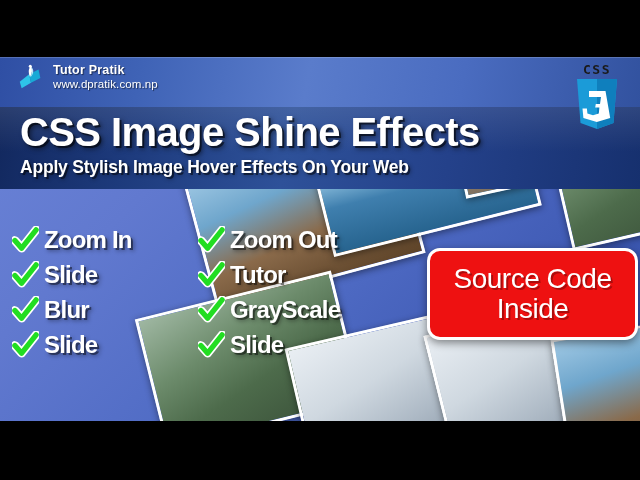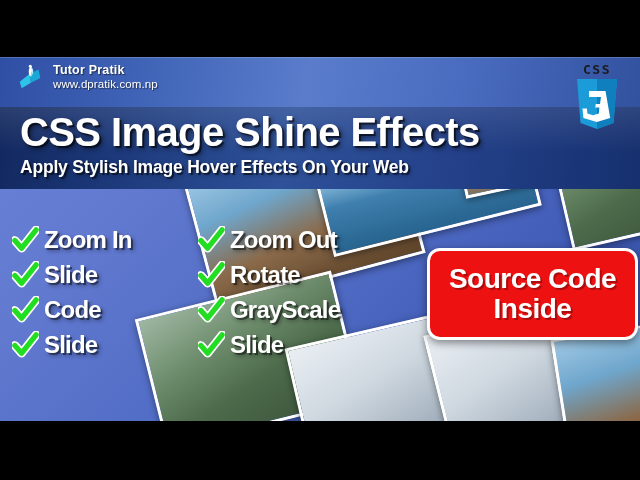--- a/index.html
+++ b/index.html
@@ -65,21 +65,21 @@
   .feature-item{display:flex;align-items:center;gap:5px;height:35px;}
   .check-icon{width:27px;height:27px;flex:0 0 27px;}
   .feature-label{font-size:24px;font-weight:bold;color:#fff;letter-spacing:-0.8px;white-space:nowrap;
     text-shadow:2px 2px 0 rgba(0,0,0,.45),3px 3px 4px rgba(0,0,0,.38);}
 
   
   #source-badge{position:absolute;left:427px;top:191px;width:205px;height:86px;z-index:40;
     background:#ee1111;border:3px solid #fff;border-radius:13px;
     display:flex;flex-direction:column;align-items:center;justify-content:center;
     box-shadow:0 3px 8px rgba(0,0,0,.45);}
-  .badge-line{font-size:28px;font-weight:bold;color:#fff;line-height:1.06;letter-spacing:-0.5px;
+  .badge-line{font-size:28px;font-weight:normal;color:#fff;line-height:1.06;letter-spacing:-0.5px;
     text-shadow:2px 2px 0 rgba(0,0,0,.28);}
 </style>
 </head>
 <body>
 
 <div id="stage">
 
   <div id="content">
 
     <div id="collage">
@@ -162,21 +162,21 @@
         </span>
         <span class="feature-label">Slide</span>
       </div>
       <div class="feature-item">
         <span class="check-icon">
           <svg viewBox="0 0 28 28" width="27" height="27">
             <path d="M3 15 L10 23 L25 4" fill="none" stroke="#ffffff" stroke-width="9" stroke-linecap="round" stroke-linejoin="round"></path>
             <path d="M3 15 L10 23 L25 4" fill="none" stroke="#22dd22" stroke-width="5.5" stroke-linecap="round" stroke-linejoin="round"></path>
           </svg>
         </span>
-        <span class="feature-label">Code</span>
+        <span class="feature-label">Blur</span>
       </div>
       <div class="feature-item">
         <span class="check-icon">
           <svg viewBox="0 0 28 28" width="27" height="27">
             <path d="M3 15 L10 23 L25 4" fill="none" stroke="#ffffff" stroke-width="9" stroke-linecap="round" stroke-linejoin="round"></path>
             <path d="M3 15 L10 23 L25 4" fill="none" stroke="#22dd22" stroke-width="5.5" stroke-linecap="round" stroke-linejoin="round"></path>
           </svg>
         </span>
         <span class="feature-label">Slide</span>
       </div>
@@ -192,21 +192,21 @@
         </span>
         <span class="feature-label">Zoom Out</span>
       </div>
       <div class="feature-item">
         <span class="check-icon">
           <svg viewBox="0 0 28 28" width="27" height="27">
             <path d="M3 15 L10 23 L25 4" fill="none" stroke="#ffffff" stroke-width="9" stroke-linecap="round" stroke-linejoin="round"></path>
             <path d="M3 15 L10 23 L25 4" fill="none" stroke="#22dd22" stroke-width="5.5" stroke-linecap="round" stroke-linejoin="round"></path>
           </svg>
         </span>
-        <span class="feature-label">Rotate</span>
+        <span class="feature-label">Tutor</span>
       </div>
       <div class="feature-item">
         <span class="check-icon">
           <svg viewBox="0 0 28 28" width="27" height="27">
             <path d="M3 15 L10 23 L25 4" fill="none" stroke="#ffffff" stroke-width="9" stroke-linecap="round" stroke-linejoin="round"></path>
             <path d="M3 15 L10 23 L25 4" fill="none" stroke="#22dd22" stroke-width="5.5" stroke-linecap="round" stroke-linejoin="round"></path>
           </svg>
         </span>
         <span class="feature-label">GrayScale</span>
       </div>

